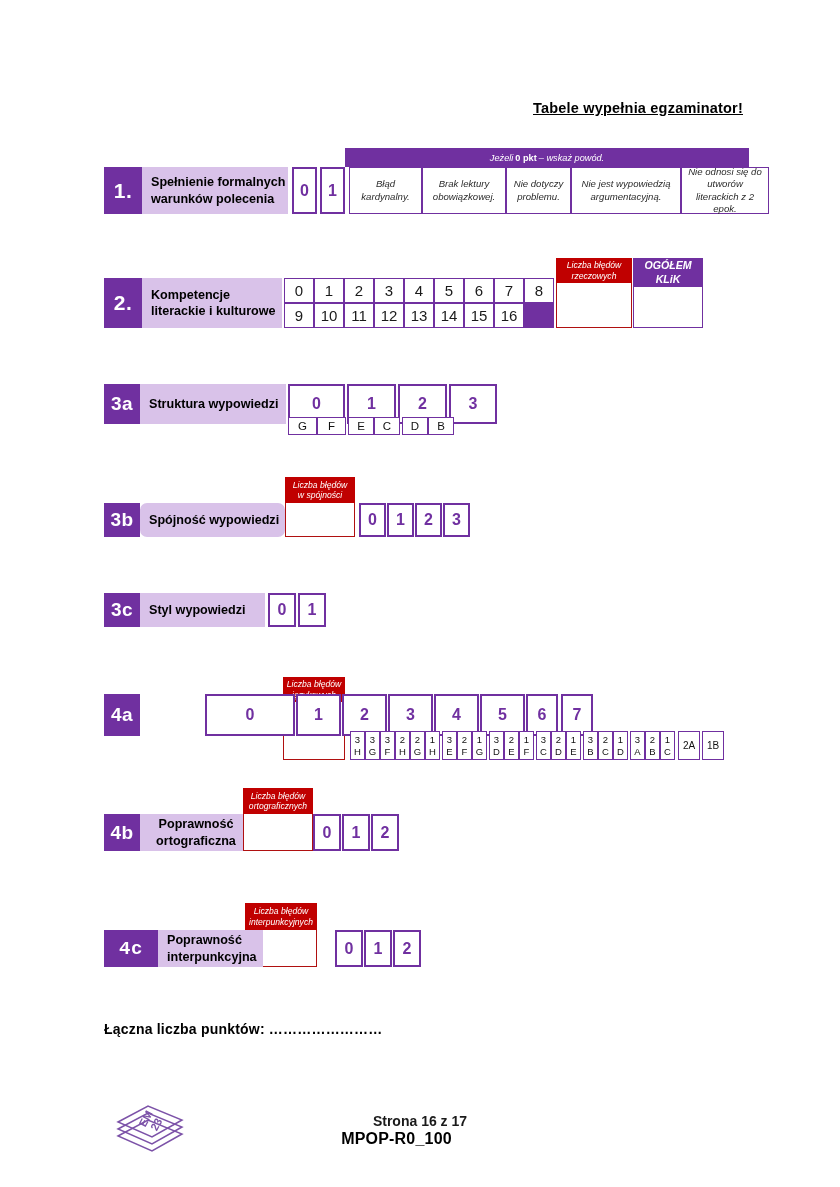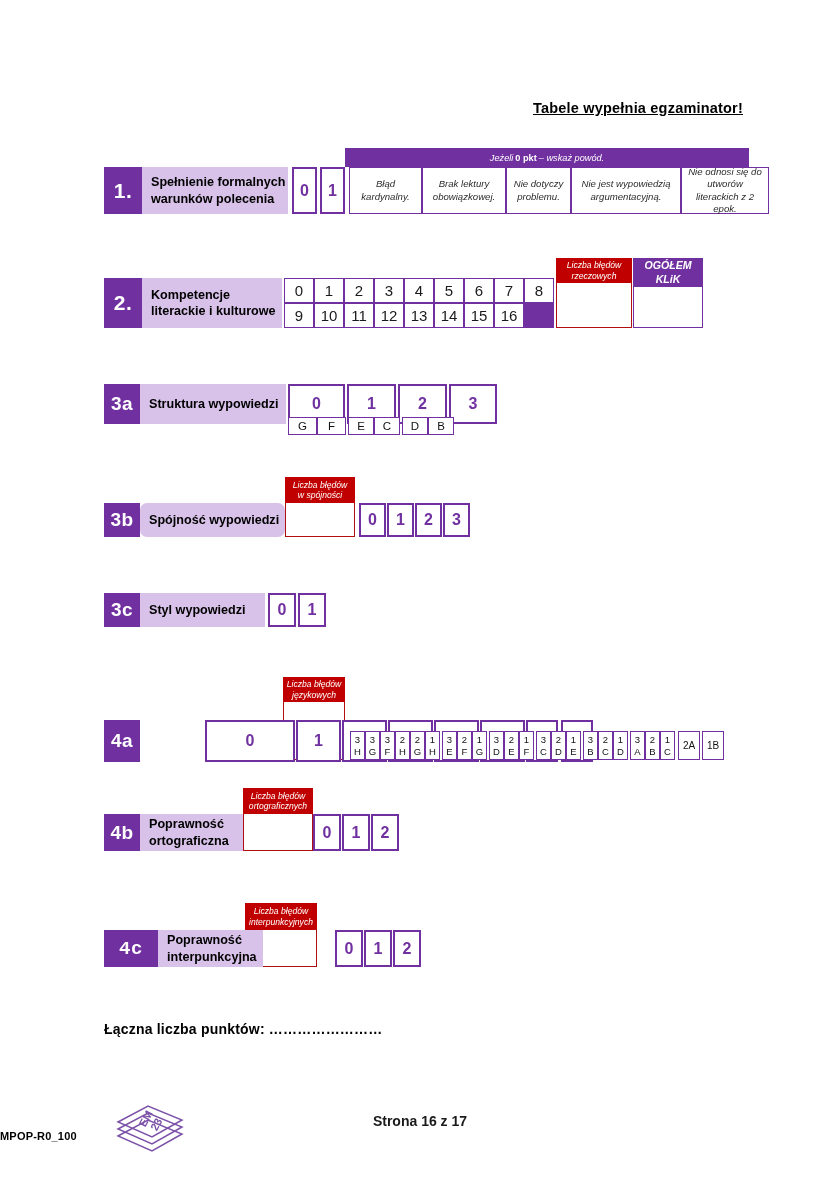--- a/index.html
+++ b/index.html
@@ -96,22 +96,22 @@
   
   .total-line{
     position:absolute;left:104px;top:1021px;
     font-size:14px;font-weight:bold;letter-spacing:.2px;
   }
   .page-num{
     position:absolute;left:0;top:1113px;width:840px;text-align:center;
     font-size:14px;color:#1a1a1a;font-weight:bold;
   }
   .doc-code{
-    position:absolute;left:0;top:1130px;width:745px;text-align:left;
-    font-size:11px;font-weight:bold;color:#000;letter-spacing:.2px;
+    position:absolute;left:0;top:1130px;width:745px;text-align:center;
+    font-size:16px;font-weight:bold;color:#000;letter-spacing:.2px;padding-left:24px;
   }
   .logo{position:absolute;left:108px;top:1096px;width:84px;height:58px;}
 </style>
 </head>
 <body>
 
 <div class="page">
 
   <div class="top-title">Tabele wypełnia egzaminator!</div>
 
@@ -221,21 +221,21 @@
   </div>
 
   <div class="errbox" style="left:283px;top:677px;width:62px;height:83px;">
     <div class="hdr" style="height:25px;">
       <span>Liczba błędów</span>
       <span>językowych</span>
     </div>
     <div class="body" style="height:58px;"></div>
   </div>
 
-  <div class="row" style="left:104px;top:694px;height:42px;margin-top:26px;">
+  <div class="row" style="left:104px;top:694px;height:42px;">
     <div class="badge small" style="width:36px;">4a</div>
     <div style="width:64px;"></div>
     <div class="pbox" style="width:90px;margin-left:1px;">0</div>
     <div class="pbox" style="width:45px;margin-left:1px;">1</div>
     <div class="pbox" style="width:45px;margin-left:1px;">2</div>
     <div class="pbox" style="width:45px;margin-left:1px;">3</div>
     <div class="pbox" style="width:45px;margin-left:1px;">4</div>
     <div class="pbox" style="width:45px;margin-left:1px;">5</div>
     <div class="pbox" style="width:32px;margin-left:1px;">6</div>
     <div class="pbox" style="width:32px;margin-left:3px;">7</div>
@@ -337,21 +337,21 @@
   </div>
 
   <div class="errbox" style="left:243px;top:788px;width:70px;height:63px;">
     <div class="hdr" style="height:26px;">
       <span>Liczba błędów</span>
       <span>ortograficznych</span>
     </div>
     <div class="body" style="height:37px;"></div>
   </div>
 
-  <div class="row" style="left:104px;top:814px;height:37px;">
+  <div class="row" style="left:104px;top:814px;height:37px;text-align:center;">
     <div class="badge small" style="width:36px;">4b</div>
     <div class="title-cell" style="width:103px;">Poprawność ortograficzna</div>
     <div style="width:70px;"></div>
     <div class="pbox" style="width:28px;">0</div>
     <div class="pbox" style="width:28px;margin-left:1px;">1</div>
     <div class="pbox" style="width:28px;margin-left:1px;">2</div>
   </div>
 
   <div class="errbox" style="left:245px;top:903px;width:72px;height:64px;">
     <div class="hdr" style="height:27px;">

